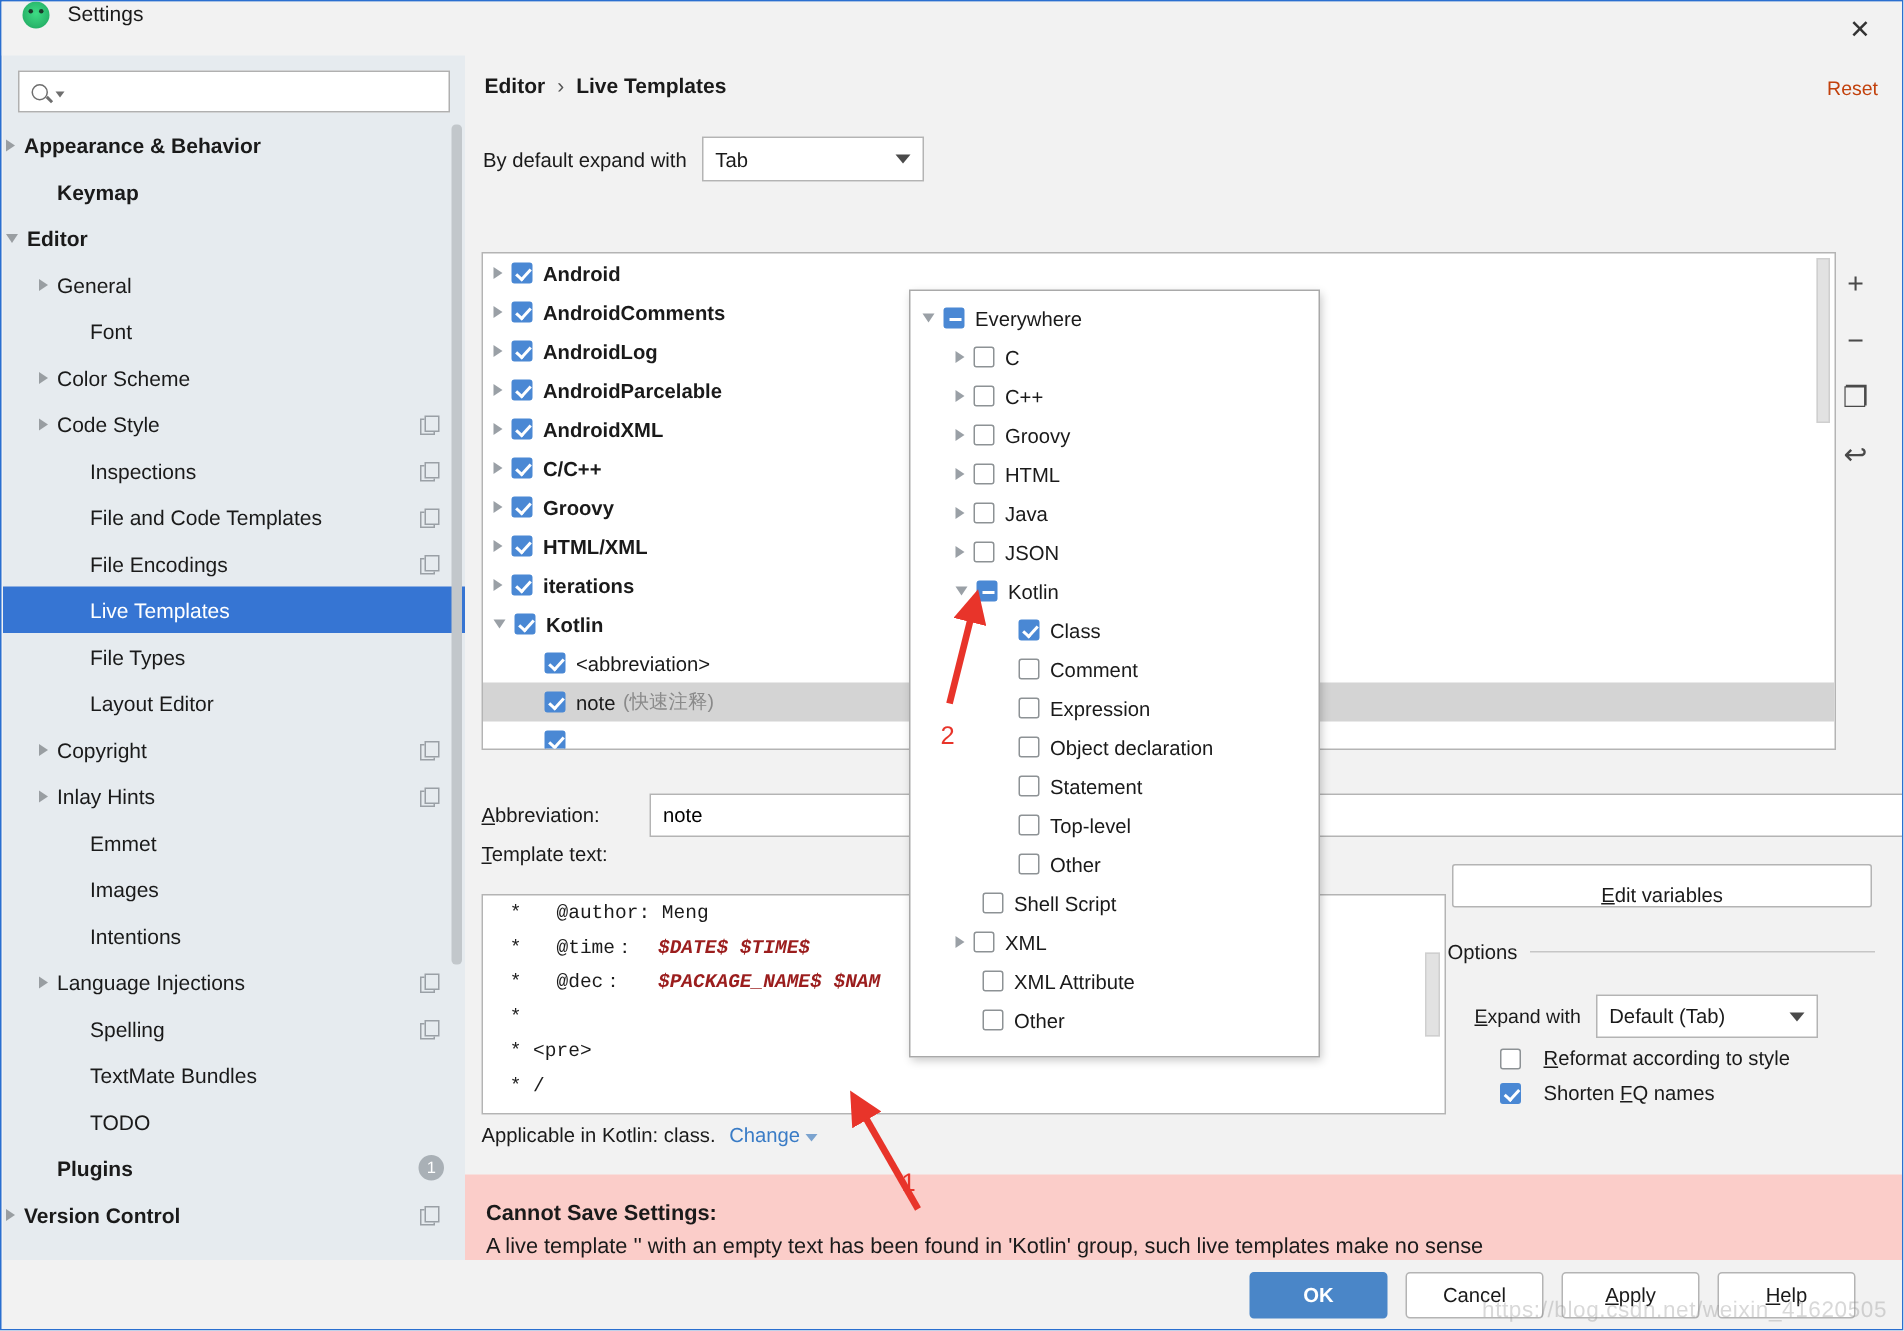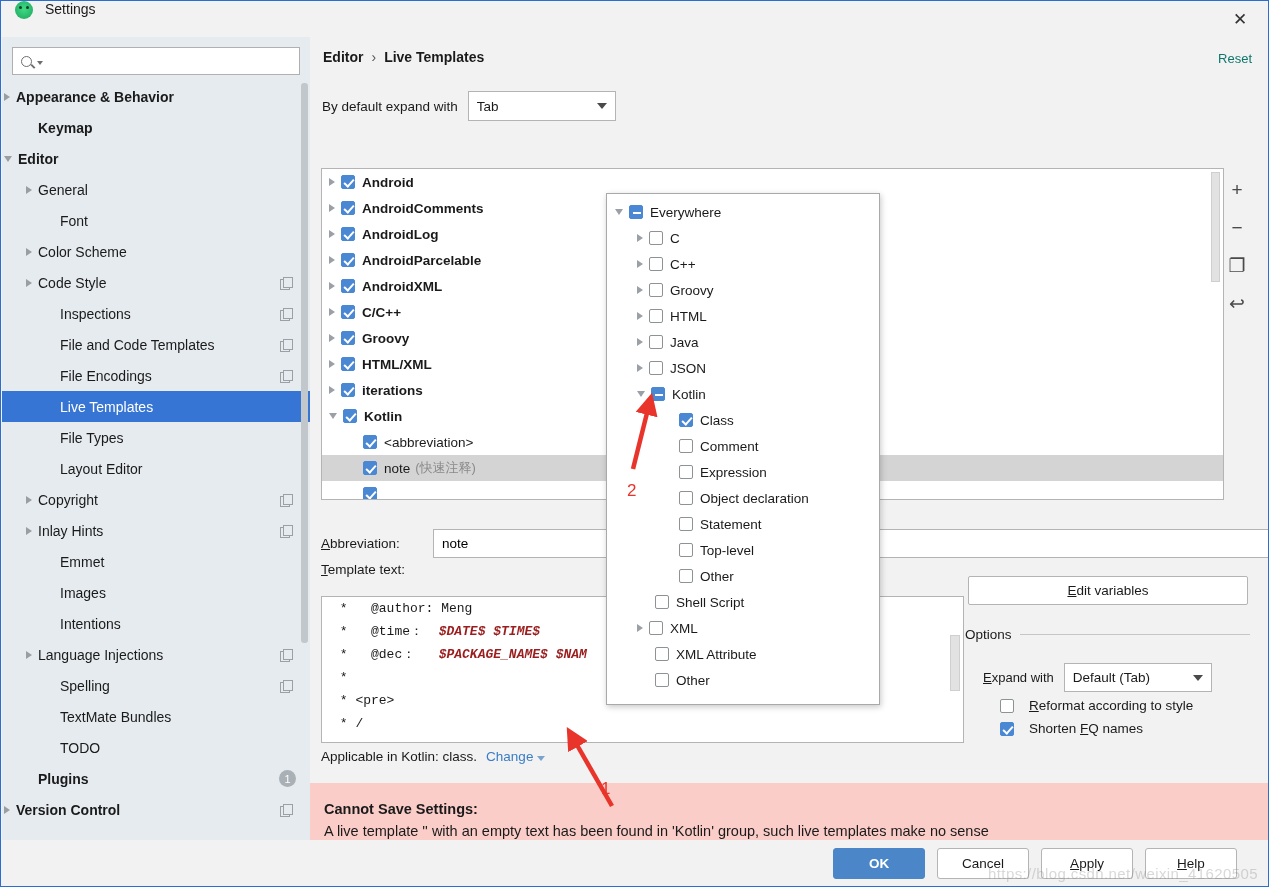--- a/index.html
+++ b/index.html
@@ -115,21 +115,21 @@
     position: absolute; left: 309px; top: 36px; width: 958px; height: 803px;
     background: #f2f2f2;
   }
   #breadcrumb {
     position: absolute; left: 13px; top: 12px;
     font-size: 14px; font-weight: bold; display: flex; align-items: center; gap: 8px;
   }
   #breadcrumb .sep { font-weight: normal; color: #555; }
   #reset-link {
     position: absolute; right: 16px; top: 14px; font-size: 13px;
-    color: #0f766e; cursor: pointer;
+    color: #c2410c; cursor: pointer;
   }
   #expand-row {
     position: absolute; left: 12px; top: 54px; display: flex; align-items: center; gap: 10px;
   }
   #expand-row .lbl { font-size: 13.5px; }
   .combo {
     height: 30px; background: #fff; border: 1px solid #b4b4b4;
     display: flex; align-items: center; padding: 0 8px; cursor: pointer;
   }
   .combo .val { flex: 1; font-size: 13.5px; }
@@ -219,21 +219,21 @@
   #change-link { font-size: 13.5px; color: #3a7cc6; cursor: pointer; }
   .chev-down {
     width: 0; height: 0; border-left: 4px solid transparent; border-right: 4px solid transparent;
     border-top: 5px solid #7ba3cf; margin-left: 4px; display: inline-block;
   }
 
   
   #edit-vars-btn {
     position: absolute; left: 658px; top: 539px; width: 280px; height: 29px;
     background: #fff; border: 1px solid #b4b4b4; border-radius: 2px;
-    display: flex; align-items: center; justify-content: center;
+    display: flex; align-items: flex-end; justify-content: center;
     font-size: 13.5px; cursor: pointer;
   }
   #options-legend {
     position: absolute; left: 655px; top: 590px; width: 285px;
     display: flex; align-items: center; gap: 8px; font-size: 13.5px;
   }
   #options-legend .rule { flex: 1; height: 1px; background: #c6c6c6; }
   #expand-with-row {
     position: absolute; left: 673px; top: 626px; display: flex; align-items: center; gap: 10px;
   }

